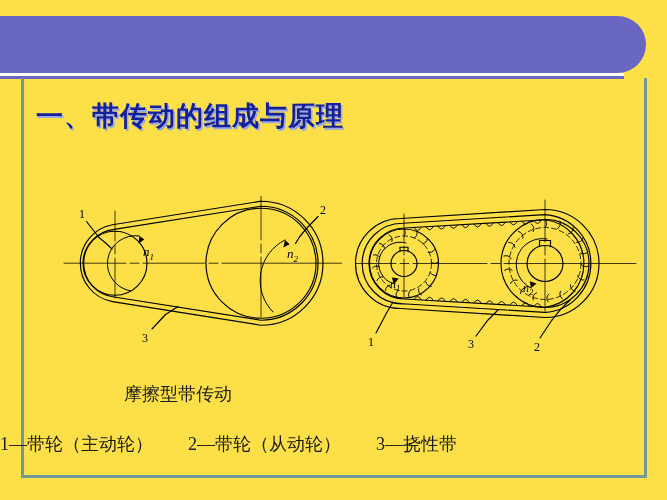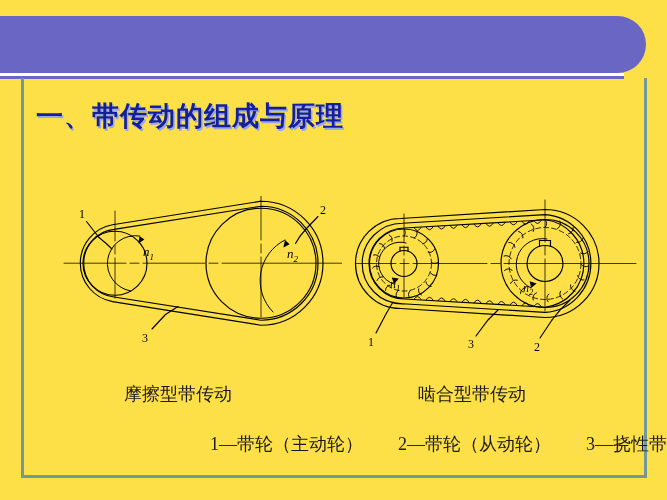--- a/index.html
+++ b/index.html
@@ -133,21 +133,21 @@
     font-family: "Liberation Serif", "DejaVu Serif", serif;
   }
   .caption-left  { left: 94px;  }
   .caption-right { left: 388px; }
 
   .legend-row {
     position: absolute;
     left: 0;
     top: 432px;
     width: 667px;
-    text-align: right;
+    text-align: left;
     font-size: 18px;
     color: #1a1a1a;
     white-space: nowrap;
     font-family: "Liberation Serif", "DejaVu Serif", serif;
   }
   .legend-item { display: inline-block; }
   .legend-gap  { display: inline-block; width: 26px; }
 
   svg text {
     font-family: "Liberation Serif", "DejaVu Serif", serif;
@@ -352,21 +352,20 @@
         <tspan>n</tspan><tspan dy="3" font-size="8.5">1</tspan>
       </text>
       <text x="175" y="96" font-size="12">
         <tspan>n</tspan><tspan dy="3" font-size="8.5">2</tspan>
       </text>
     </svg>
   </div>
 
   <div class="caption-row">
     <div class="caption caption-left">摩擦型带传动</div>
-    <div class="caption caption-right">啮合型带传动</div>
   </div>
 
   <div class="legend-row">
     <span class="legend-item">1—带轮（主动轮）</span>
     <span class="legend-gap"></span>
     <span class="legend-item">2—带轮（从动轮）</span>
     <span class="legend-gap"></span>
     <span class="legend-item">3—挠性带</span>
   </div>
 

